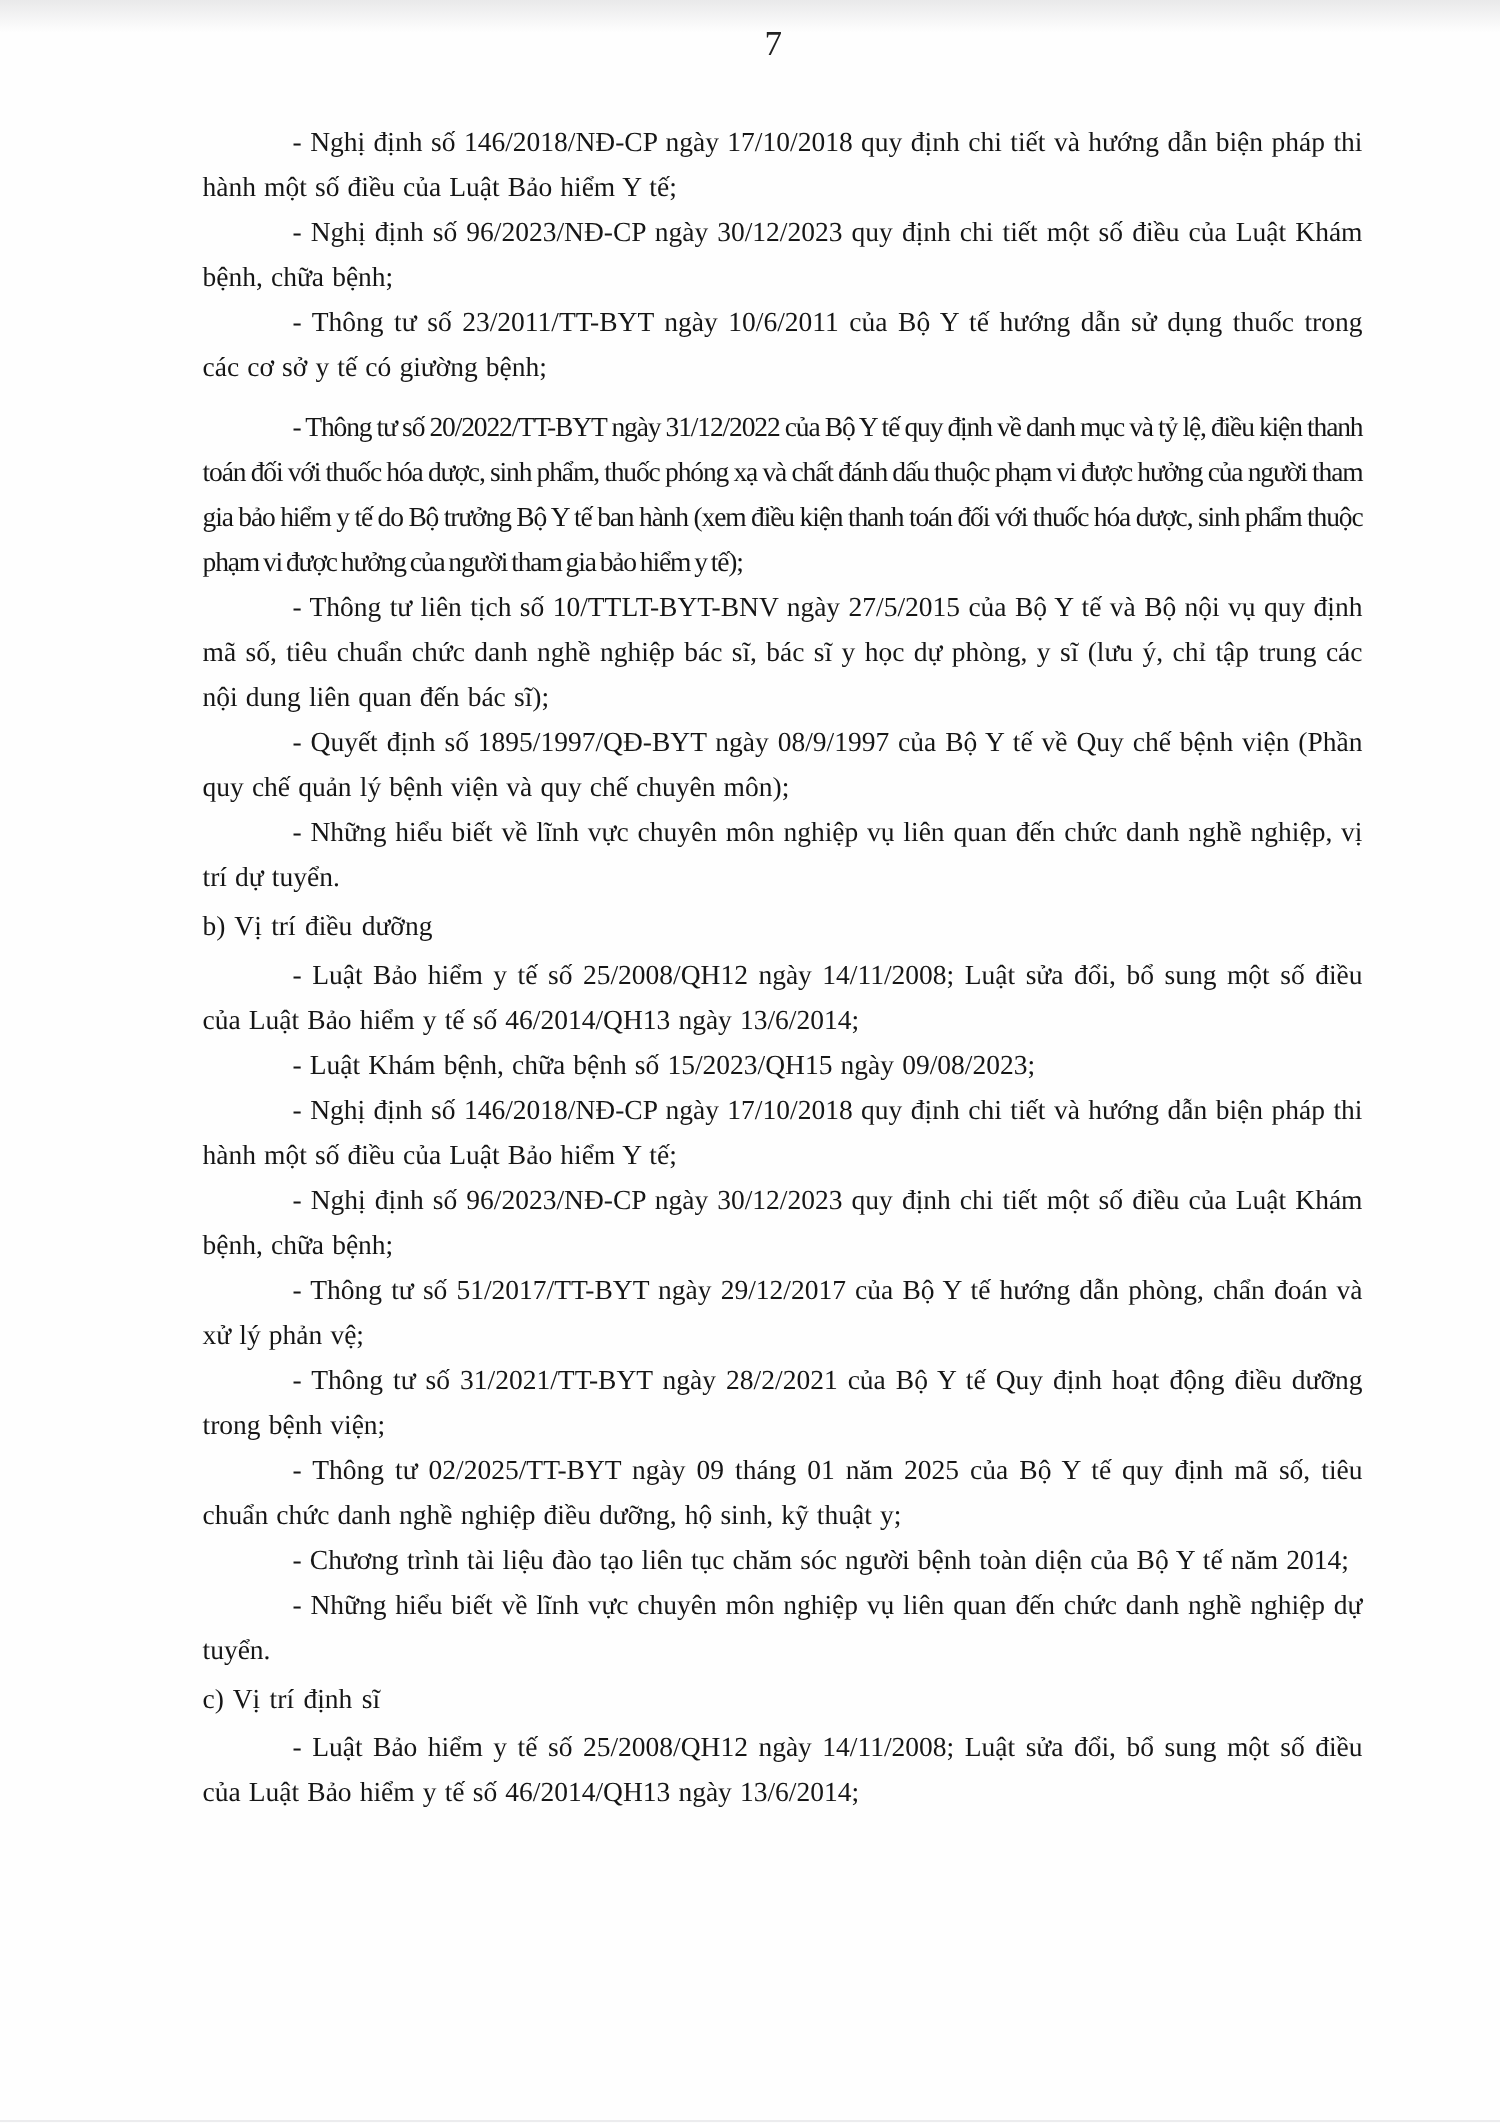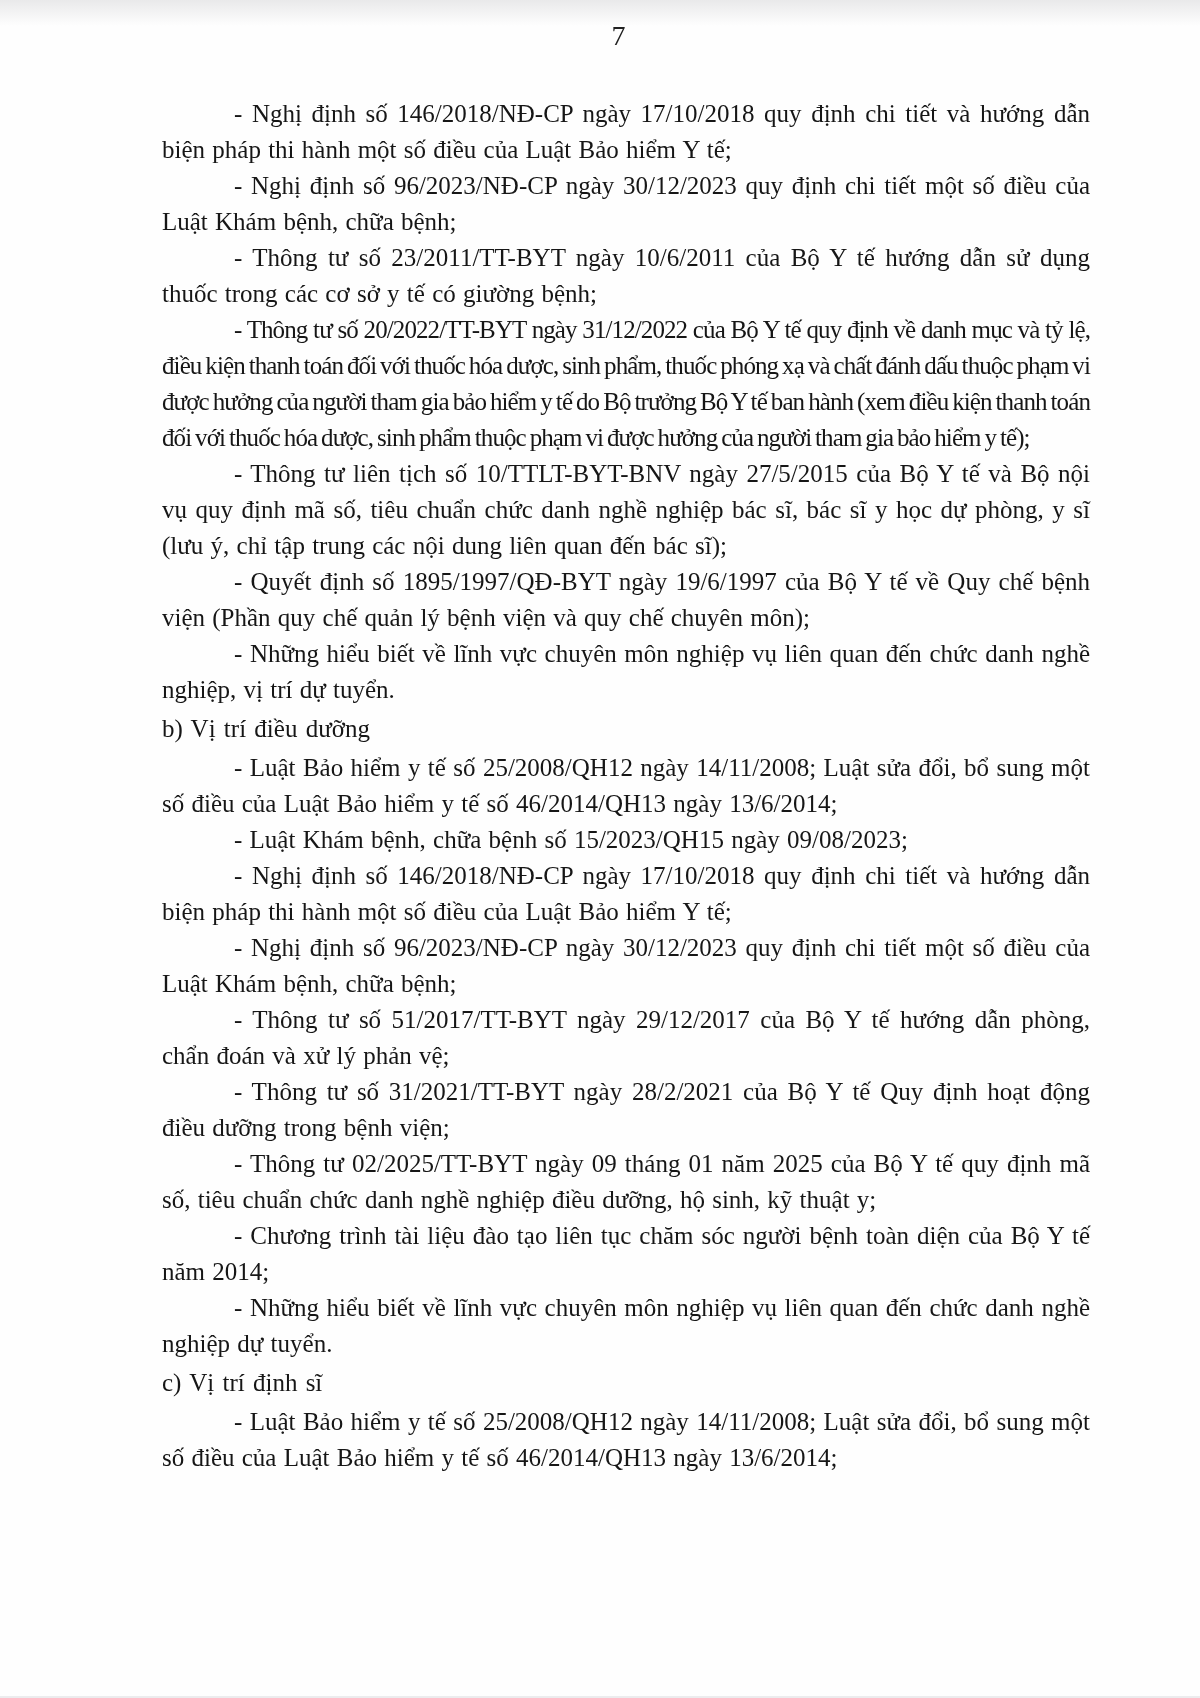--- a/index.html
+++ b/index.html
@@ -44,29 +44,30 @@
     color: #222;
   }
   .content {
     position: absolute;
     top: 96px;
     left: 162px;
     width: 928px;
   }
   .content p {
     margin: 0;
-    font-size: 25px;
+    font-size: 22px;
     line-height: 36px;
     text-align: justify;
     text-indent: 72px;
     word-spacing: 1px;
   }
   .content p.tight {
     letter-spacing: -0.9px;
     word-spacing: -1.5px;
+    margin-top: 12px;
   }
   .content p.heading {
     text-indent: 0;
     text-align: left;
     margin: 3px 0 3px 0;
     word-spacing: 2px;
   }
 </style>
 </head>
 <body>
@@ -75,21 +76,21 @@
   <div class="scan-top-shade"></div>
 
   <div class="page-number">7</div>
 
   <div class="content">
     <p class="body">- Nghị định số 146/2018/NĐ-CP ngày 17/10/2018 quy định chi tiết và hướng dẫn biện pháp thi hành một số điều của Luật Bảo hiểm Y tế;</p>
     <p class="body">- Nghị định số 96/2023/NĐ-CP ngày 30/12/2023 quy định chi tiết một số điều của Luật Khám bệnh, chữa bệnh;</p>
     <p class="body">- Thông tư số 23/2011/TT-BYT ngày 10/6/2011 của Bộ Y tế hướng dẫn sử dụng thuốc trong các cơ sở y tế có giường bệnh;</p>
     <p class="body tight">- Thông tư số 20/2022/TT-BYT ngày 31/12/2022 của Bộ Y tế quy định về danh mục và tỷ lệ, điều kiện thanh toán đối với thuốc hóa dược, sinh phẩm, thuốc phóng xạ và chất đánh dấu thuộc phạm vi được hưởng của người tham gia bảo hiểm y tế do Bộ trưởng Bộ Y tế ban hành (xem điều kiện thanh toán đối với thuốc hóa dược, sinh phẩm thuộc phạm vi được hưởng của người tham gia bảo hiểm y tế);</p>
     <p class="body">- Thông tư liên tịch số 10/TTLT-BYT-BNV ngày 27/5/2015 của Bộ Y tế và Bộ nội vụ quy định mã số, tiêu chuẩn chức danh nghề nghiệp bác sĩ, bác sĩ y học dự phòng, y sĩ (lưu ý, chỉ tập trung các nội dung liên quan đến bác sĩ);</p>
-    <p class="body">- Quyết định số 1895/1997/QĐ-BYT ngày 19/6/1997 của Bộ Y tế về Quy chế bệnh viện (Phần quy chế quản lý bệnh viện và quy chế chuyên môn);</p>
+    <p class="body">- Quyết định số 1895/1997/QĐ-BYT ngày 08/9/1997 của Bộ Y tế về Quy chế bệnh viện (Phần quy chế quản lý bệnh viện và quy chế chuyên môn);</p>
     <p class="body">- Những hiểu biết về lĩnh vực chuyên môn nghiệp vụ liên quan đến chức danh nghề nghiệp, vị trí dự tuyển.</p>
     <p class="heading">b) Vị trí điều dưỡng</p>
     <p class="body">- Luật Bảo hiểm y tế số 25/2008/QH12 ngày 14/11/2008; Luật sửa đổi, bổ sung một số điều của Luật Bảo hiểm y tế số 46/2014/QH13 ngày 13/6/2014;</p>
     <p class="body">- Luật Khám bệnh, chữa bệnh số 15/2023/QH15 ngày 09/08/2023;</p>
     <p class="body">- Nghị định số 146/2018/NĐ-CP ngày 17/10/2018 quy định chi tiết và hướng dẫn biện pháp thi hành một số điều của Luật Bảo hiểm Y tế;</p>
     <p class="body">- Nghị định số 96/2023/NĐ-CP ngày 30/12/2023 quy định chi tiết một số điều của Luật Khám bệnh, chữa bệnh;</p>
     <p class="body">- Thông tư số 51/2017/TT-BYT ngày 29/12/2017 của Bộ Y tế hướng dẫn phòng, chẩn đoán và xử lý phản vệ;</p>
     <p class="body">- Thông tư số 31/2021/TT-BYT ngày 28/2/2021 của Bộ Y tế Quy định hoạt động điều dưỡng trong bệnh viện;</p>
     <p class="body">- Thông tư 02/2025/TT-BYT ngày 09 tháng 01 năm 2025 của Bộ Y tế quy định mã số, tiêu chuẩn chức danh nghề nghiệp điều dưỡng, hộ sinh, kỹ thuật y;</p>
     <p class="body">- Chương trình tài liệu đào tạo liên tục chăm sóc người bệnh toàn diện của Bộ Y tế năm 2014;</p>

